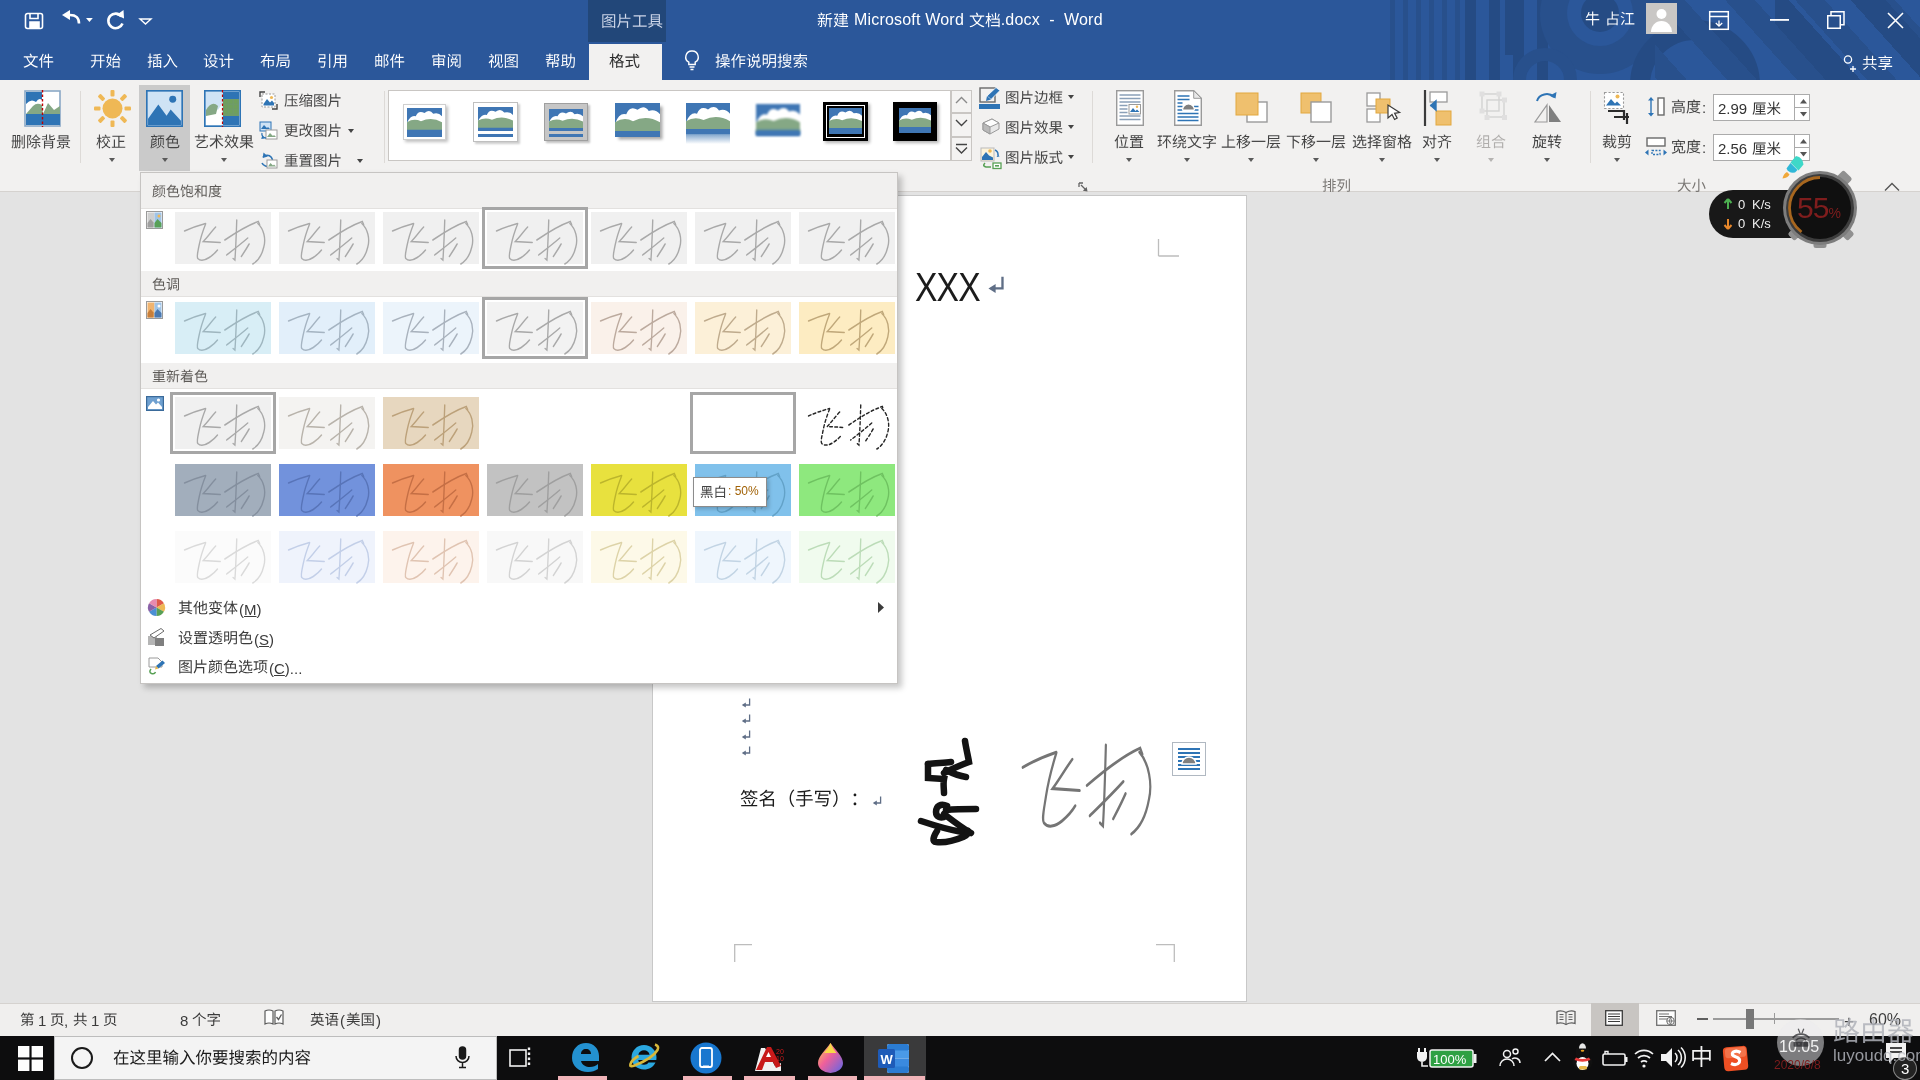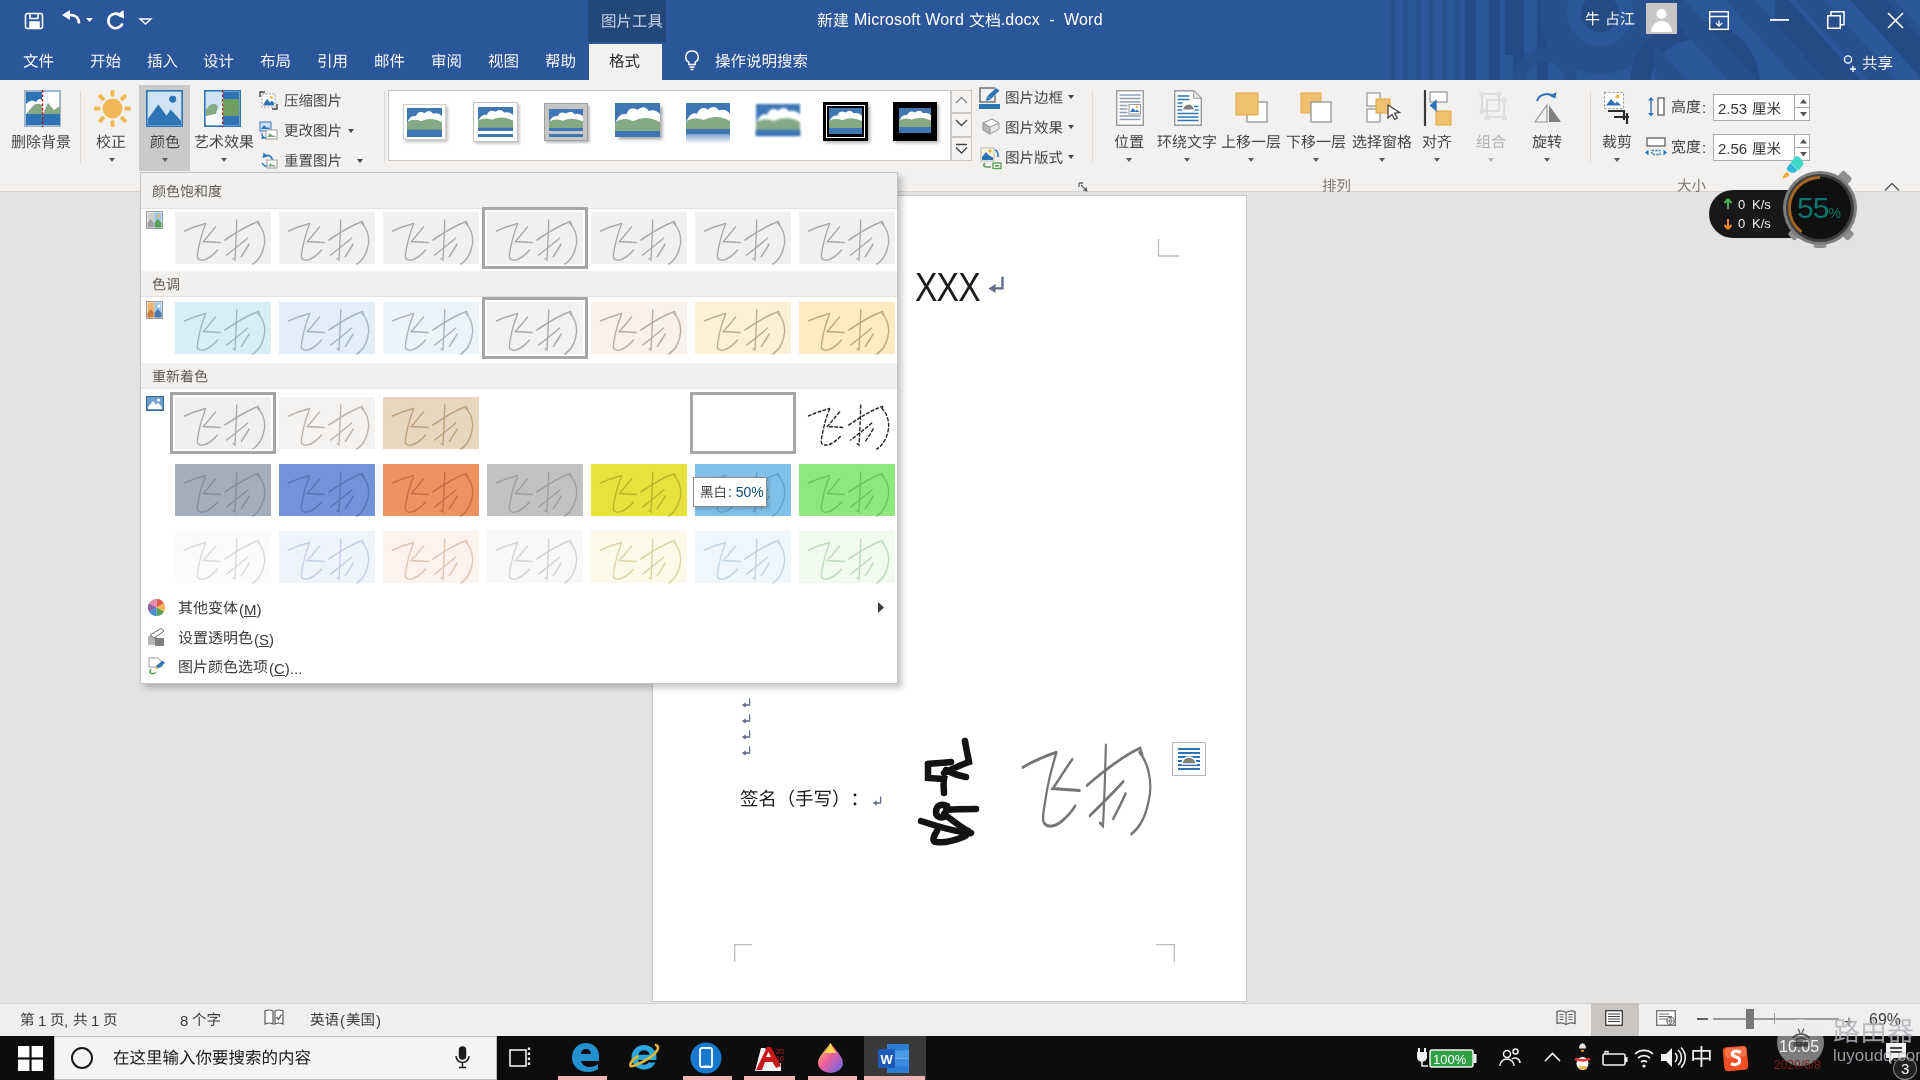--- a/index.html
+++ b/index.html
@@ -644,21 +644,21 @@
       <path d="M5,4 v14" stroke-width="1.4"></path>
     </g>
 <rect x="12" y="2" width="6" height="17" fill="#fff" stroke="#6a6a6a" stroke-width="1.4"></rect>
   </svg>
 <svg style="position:absolute;left:1671px;top:99px;width:30px;height:15px;" viewBox="0 0 2000 1000" fill="#444">
     <use href="#u9AD8" x="0"></use>
     <use href="#u5EA6" x="1000"></use>
   </svg>
 <div class="a" style="left:1702px;top:99px;font-size:15px;color:#444">:</div>
 <div class="a" style="left:1713px;top:94px;width:97px;height:27px;background:#fff;border:1px solid #ababab"></div>
-<div class="a" style="left:1718px;top:100px;color:#333;font-size:15px">2.53 </div>
+<div class="a" style="left:1718px;top:100px;color:#333;font-size:15px">2.99 </div>
 <svg style="position:absolute;left:1752px;top:101px;width:29.0px;height:14.5px;" viewBox="0 0 2000 1000" fill="#333">
     <use href="#u5398" x="0"></use>
     <use href="#u7C73" x="1000"></use>
   </svg>
 <div class="a" style="left:1794px;top:94px;width:16px;height:27px;border-left:1px solid #ababab">
 <div style="height:13.5px;border-bottom:1px solid #ababab"></div>
 <svg style="position:absolute;left:4.5px;top:5px" width="7" height="4.5">
       <path d="M0,4.5 L3.5,0 L7,4.5 z" fill="#555"></path>
     </svg>
 <svg style="position:absolute;left:4.5px;top:17.5px" width="7" height="4.5">
@@ -1003,21 +1003,21 @@
     <use href="#u8272" x="3000"></use>
     <use href="#u9009" x="4000"></use>
     <use href="#u9879" x="5000"></use>
   </svg>
 <div class="a" style="left:269px;top:660px;font-size:15px;color:#3b3b3b">(<span style="text-decoration:underline">C</span>)...</div>
 <div class="a" style="left:693px;top:477px;width:74px;height:30px;background:#fff;border:1px solid #8c8c8c;box-shadow:2px 2px 4px rgba(0,0,0,0.2)"></div>
 <svg style="position:absolute;left:700px;top:485px;width:27.0px;height:13.5px;" viewBox="0 0 2000 1000" fill="#444">
     <use href="#u9ED1" x="0"></use>
     <use href="#u767D" x="1000"></use>
   </svg>
-<div class="a" style="left:728px;top:484px;font-size:14px;color:#0c4a6e">: 50%</div>
+<div class="a" style="left:728px;top:484px;font-size:12px;color:#a16207">: 50%</div>
 <div class="a" style="left:1709px;top:190px;width:116px;height:48px;background:#181818;border-radius:24px"></div>
 <svg class="a" style="left:1722px;top:195px" width="60" height="38" viewBox="0 0 60 38">
 <path d="M6,14 V4 M6,4 L2.5,8 M6,4 L9.5,8" stroke="#4caf50" stroke-width="2" fill="none"></path>
 <path d="M6,24 V34 M6,34 L2.5,30 M6,34 L9.5,30" stroke="#e8872a" stroke-width="2" fill="none"></path>
 <text x="16" y="14" fill="#eee" font-size="13" font-family="Liberation Sans">0</text>
     <text x="30" y="14" fill="#eee" font-size="13" font-family="Liberation Sans">K/s</text>
 <text x="16" y="33" fill="#eee" font-size="13" font-family="Liberation Sans">0</text>
     <text x="30" y="33" fill="#eee" font-size="13" font-family="Liberation Sans">K/s</text>
 </svg>
 <svg class="a" style="left:1776px;top:164px" width="88" height="88" viewBox="0 0 88 88">
@@ -1025,21 +1025,21 @@
       <rect x="62" y="9" width="13" height="10" rx="2.5" transform="rotate(45 68.5 14)"></rect>
 <rect x="64" y="64" width="13" height="10" rx="2.5" transform="rotate(45 70.5 69)"></rect>
 <rect x="13" y="64" width="13" height="10" rx="2.5" transform="rotate(-45 19.5 69)"></rect>
 <rect x="37.5" y="74" width="13" height="10" rx="2.5"></rect>
     </g>
 <circle cx="44" cy="44" r="37" fill="#7d7d7d"></circle>
 <circle cx="44" cy="44" r="34" fill="#3c3c3c"></circle>
 <circle cx="44" cy="44" r="31" fill="#101010"></circle>
 <path d="M44,13.5 a30.5,30.5 0 0 0 -30.5,30.5 a30.5,30.5 0 0 0 12,24" stroke="#a8671f" stroke-width="2.8" fill="none"></path>
 </svg>
-<div class="a" style="left:1797px;top:191px;color:#0f766e;font-size:30px;letter-spacing:-1px">55<span style="font-size:14px">%</span></div>
+<div class="a" style="left:1797px;top:191px;color:#7f1d1d;font-size:30px;letter-spacing:-1px">55<span style="font-size:14px">%</span></div>
 <svg class="a" style="left:1779px;top:155px" width="26" height="26" viewBox="0 0 26 26">
 <path d="M17,1 q7,1.5 7.5,8.5 l-5,6 -8,-8 z" fill="#3ed8c8"></path>
     <path d="M11.5,8 l7,7 -2.5,2.5 q-6.5,1 -8.5,-4 z" fill="#30b8d8"></path>
 <path d="M8,17 q-3.5,1.5 -4.5,6.5 q5.5,-0.5 7,-4 z" fill="#f0a83a"></path>
   </svg>
 <div class="a" style="left:0;top:1003px;width:1920px;height:33px;background:#f0efee;border-top:1px solid #d5d2cf"></div>
 <svg style="position:absolute;left:20px;top:1012px;width:14.5px;height:14.5px;" viewBox="0 0 1000 1000" fill="#3b3b3b">
     <use href="#u7B2C" x="0"></use>
   </svg>
 <div class="a" style="left:38px;top:1012px;font-size:15px;color:#3b3b3b">1</div>
@@ -1087,21 +1087,21 @@
 <rect x="0.7" y="0.7" width="18.6" height="14.6" fill="#fdfdfd" stroke="#6f6f6f" stroke-width="1.3"></rect>
 <path d="M3,4 h10 M3,6.5 h13 M3,9 h11" stroke="#6f6f6f"></path>
     <circle cx="14.5" cy="11" r="3.8" fill="#fdfdfd" stroke="#6f6f6f"></circle>
     <path d="M11,11 h7 M14.5,7.5 q2.5,3.5 0,7 M14.5,7.5 q-2.5,3.5 0,7" stroke="#6f6f6f" fill="none" stroke-width="0.9"></path>
   </svg>
 <div class="a" style="left:1697px;top:1010px;width:11px;height:2px;background:#5f5f5f;top:1018px"></div>
 <div class="a" style="left:1713px;top:1018px;width:126px;height:1.5px;background:#9a9a9a"></div>
 <div class="a" style="left:1774px;top:1013px;width:1px;height:11px;background:#9a9a9a"></div>
 <div class="a" style="left:1746px;top:1009px;width:8px;height:20px;background:#777"></div>
 <div class="a" style="left:1844px;top:1012px;font-size:17px;color:#3b3b3b">+</div>
-<div class="a" style="left:1869px;top:1011px;font-size:16px;color:#3b3b3b">69%</div>
+<div class="a" style="left:1869px;top:1011px;font-size:16px;color:#3b3b3b">60%</div>
 <div class="a" style="left:0;top:1036px;width:1920px;height:44px;background:#0d0d0e"></div>
 <svg class="a" style="left:18px;top:1046px" width="25" height="25" viewBox="0 0 25 25" fill="#fdfdfd">
 <rect x="0" y="0" width="11.4" height="11.4"></rect>
     <rect x="13.6" y="0" width="11.4" height="11.4"></rect>
 <rect x="0" y="13.6" width="11.4" height="11.4"></rect>
     <rect x="13.6" y="13.6" width="11.4" height="11.4"></rect>
   </svg>
 <div class="a" style="left:54px;top:1036px;width:443px;height:44px;background:#f4f4f4;border:1px solid #bdbdbd"></div>
 <div class="a" style="left:71px;top:1047px;width:22px;height:22px;border-radius:50%;border:2.5px solid #1a1a1a"></div>
 <svg style="position:absolute;left:113px;top:1049px;width:198.0px;height:16.5px;" viewBox="0 0 12000 1000" fill="#1c1c1c">

